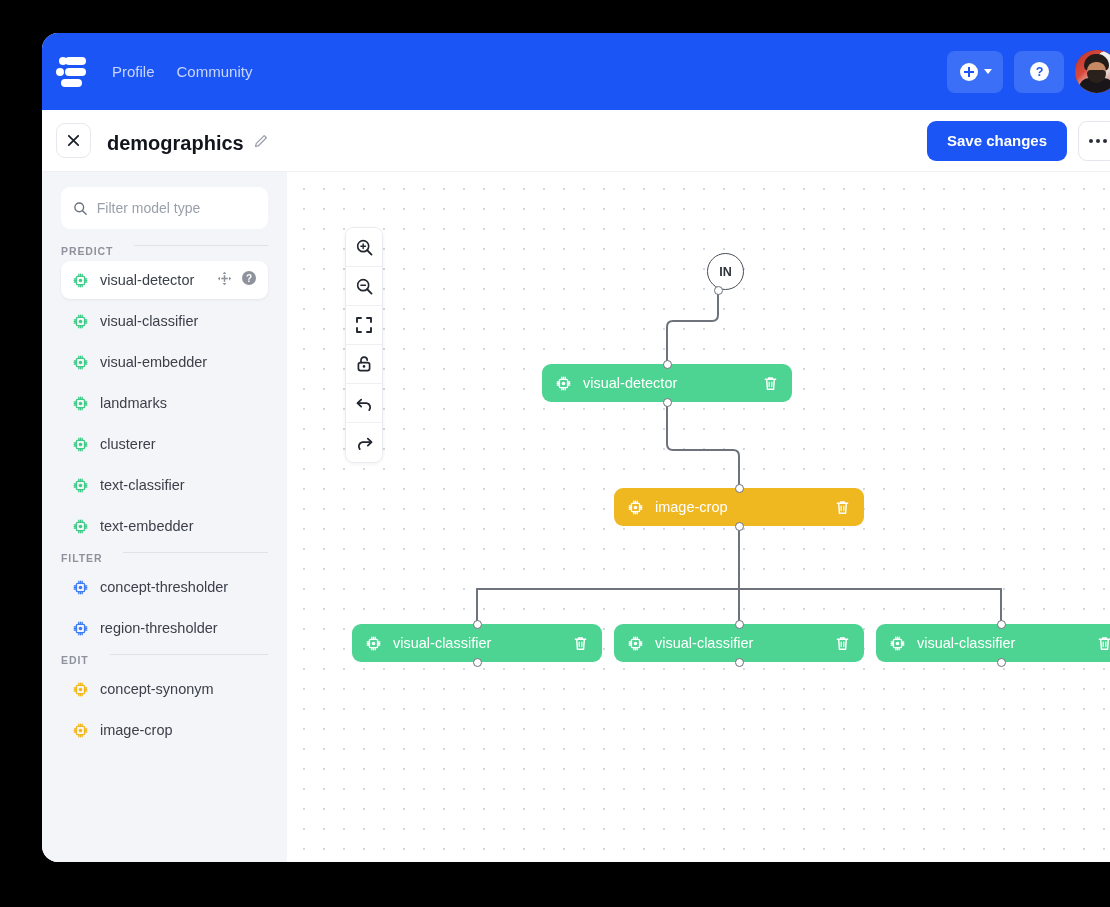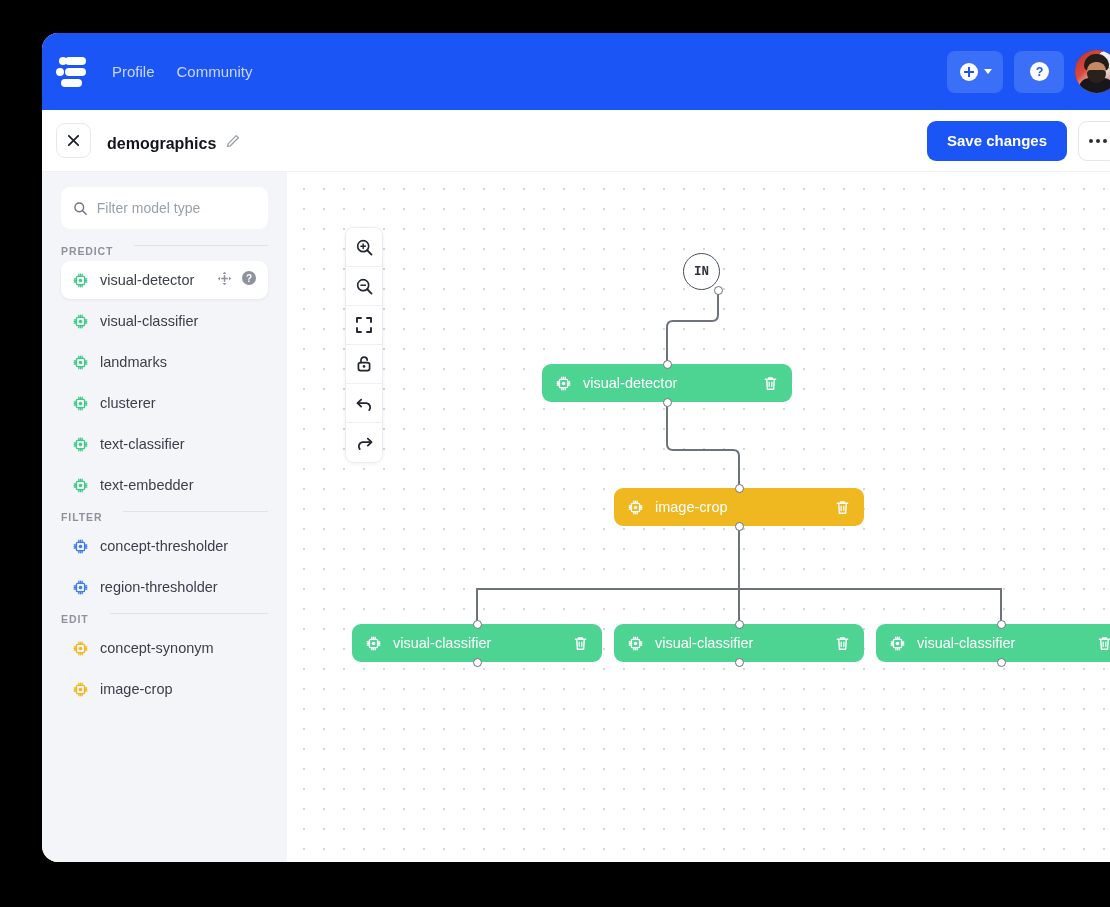--- a/index.html
+++ b/index.html
@@ -130,21 +130,21 @@
   }
   .close-btn {
     width: 35px; height: 35px;
     border: 1px solid #e6e8ee;
     border-radius: 9px;
     background: #fff;
     display: flex; align-items: center; justify-content: center;
     cursor: pointer;
   }
   .page-title {
-    font-size: 16px; font-weight: bold; color: #12151c;
+    font-size: 20px; font-weight: bold; color: #12151c;
     margin-left: 16px;
     margin-top: 6px;
   }
   .edit-icon { margin-left: 9px; cursor: pointer; display: flex; align-items: center; }
   .title-right { margin-left: auto; display: flex; align-items: center; gap: 11px; }
   .save-btn {
     background: #1b55f5; color: #fff;
     border: none; border-radius: 9px;
     height: 40px; padding: 0 20px;
     font-size: 15px; font-weight: bold;
@@ -429,20 +429,36 @@
   <svg width="17" height="17" viewBox="0 0 20 20">
     <rect x="5.2" y="5.2" width="9.6" height="9.6" rx="1.4" fill="none" stroke="#3ecb87" stroke-width="1.6"></rect>
     <circle cx="10" cy="10" r="2.1" fill="#3ecb87"></circle>
     <g stroke="#3ecb87" stroke-width="1.5" stroke-linecap="round">
       <path d="M8 2.6 V5.2 M10 2.6 V5.2 M12 2.6 V5.2"></path>
       <path d="M8 14.8 V17.4 M10 14.8 V17.4 M12 14.8 V17.4"></path>
       <path d="M2.6 8 H5.2 M2.6 10 H5.2 M2.6 12 H5.2"></path>
       <path d="M14.8 8 H17.4 M14.8 10 H17.4 M14.8 12 H17.4"></path>
     </g>
   </svg>
+               <span class="label">visual-embedder</span>
+               <span class="spacer"></span>
+
+             </div>
+        <div class="model-item">
+
+  <svg width="17" height="17" viewBox="0 0 20 20">
+    <rect x="5.2" y="5.2" width="9.6" height="9.6" rx="1.4" fill="none" stroke="#3ecb87" stroke-width="1.6"></rect>
+    <circle cx="10" cy="10" r="2.1" fill="#3ecb87"></circle>
+    <g stroke="#3ecb87" stroke-width="1.5" stroke-linecap="round">
+      <path d="M8 2.6 V5.2 M10 2.6 V5.2 M12 2.6 V5.2"></path>
+      <path d="M8 14.8 V17.4 M10 14.8 V17.4 M12 14.8 V17.4"></path>
+      <path d="M2.6 8 H5.2 M2.6 10 H5.2 M2.6 12 H5.2"></path>
+      <path d="M14.8 8 H17.4 M14.8 10 H17.4 M14.8 12 H17.4"></path>
+    </g>
+  </svg>
                <span class="label">landmarks</span>
                <span class="spacer"></span>
 
              </div>
         <div class="model-item">
 
   <svg width="17" height="17" viewBox="0 0 20 20">
     <rect x="5.2" y="5.2" width="9.6" height="9.6" rx="1.4" fill="none" stroke="#3ecb87" stroke-width="1.6"></rect>
     <circle cx="10" cy="10" r="2.1" fill="#3ecb87"></circle>
     <g stroke="#3ecb87" stroke-width="1.5" stroke-linecap="round">
@@ -614,21 +630,21 @@
         <path d="M380 232 L380 272 Q380 278 386 278 L446 278 Q452 278 452 284 L452 316"></path>
 
         <path d="M452 356 L452 417"></path>
         <path d="M190 417 L714 417"></path>
         <path d="M190 417 L190 452"></path>
         <path d="M452 417 L452 452"></path>
         <path d="M714 417 L714 452"></path>
       </g>
     </svg>
 
-    <div class="in-node" style="left:396px; top:81px;font-family:Liberation Mono, monospace;">
+    <div class="in-node" style="left:420px; top:81px;">
       <span>IN</span>
     </div>
     <div class="port" style="left:427px; top:114px;"></div>
 
     <div class="node green" style="left:255px; top:192px; width:250px;">
       <svg width="17" height="17" viewBox="0 0 20 20">
         <rect x="5.2" y="5.2" width="9.6" height="9.6" rx="1.4" fill="none" stroke="#ffffff" stroke-width="1.6"></rect>
         <circle cx="10" cy="10" r="2.1" fill="#ffffff"></circle>
         <g stroke="#ffffff" stroke-width="1.5" stroke-linecap="round">
           <path d="M8 2.6 V5.2 M10 2.6 V5.2 M12 2.6 V5.2"></path>

